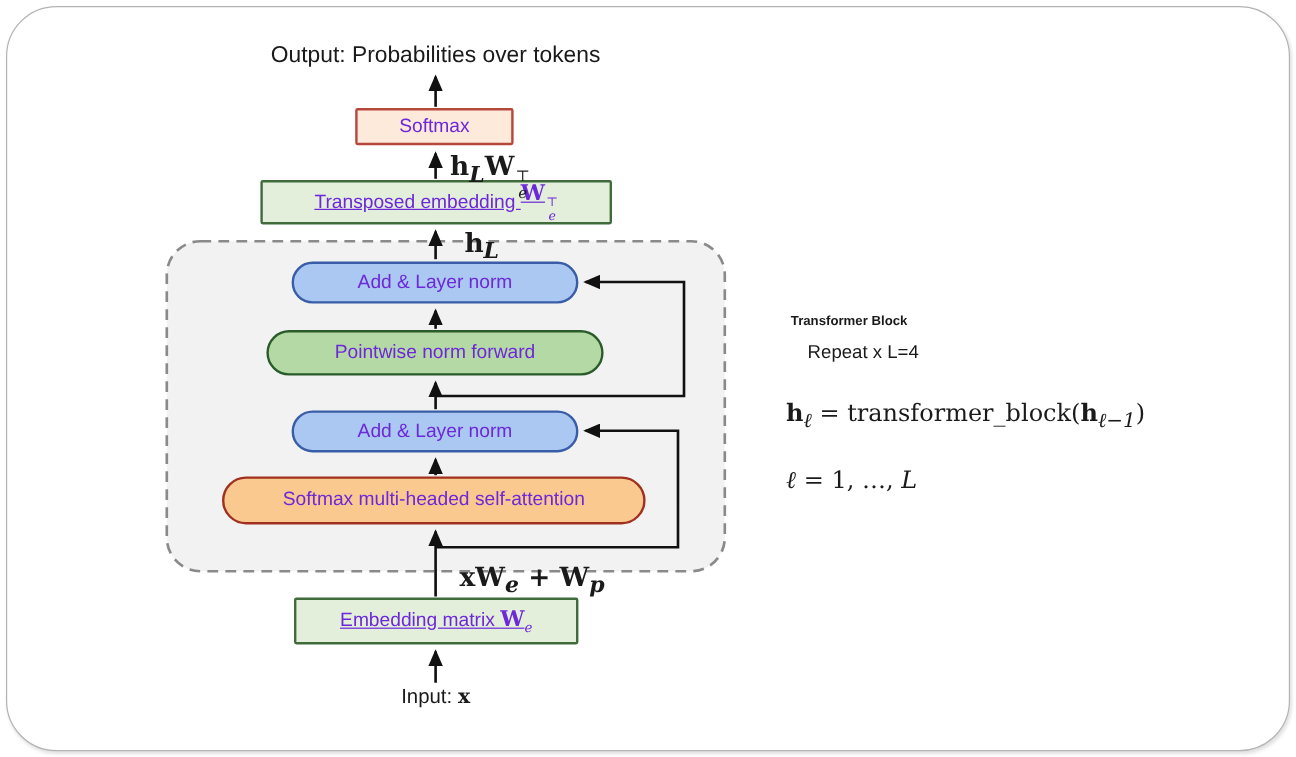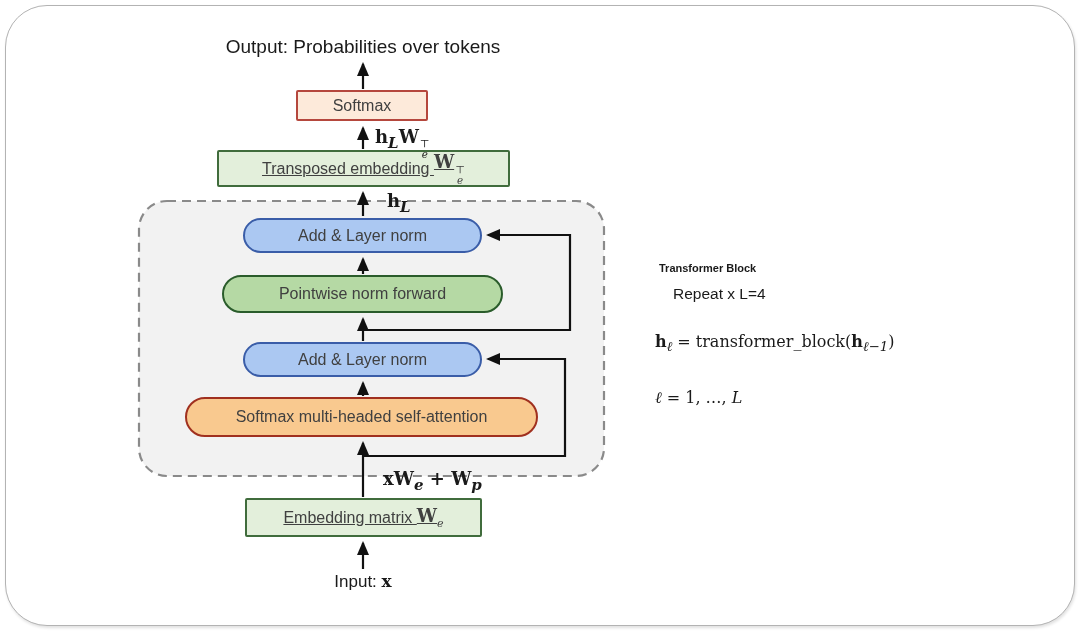--- a/index.html
+++ b/index.html
@@ -11,43 +11,43 @@
   .card{
     position:absolute;inset:5px;background:#fff;
     border:1.5px solid #b3b3b3;border-radius:42px;
     box-shadow:1px 2px 3px rgba(0,0,0,.12);
     z-index:0;
   }
   svg.wires{position:absolute;left:0;top:0;z-index:1;pointer-events:none;}
   .node{
     position:absolute;box-sizing:border-box;z-index:2;
     display:flex;align-items:center;justify-content:center;
-    font-size:16px;color:#404040;white-space:nowrap;
+    font-size:16px;color:#6d28d9;white-space:nowrap;
   }
   .rect{border:2px solid;border-radius:2px;}
   .pill{border:2px solid;border-radius:999px;}
   .softmax{background:var(--softmax-fill,#fdeada);border-color:var(--softmax-border,#b5473d);}
   .greenrect{background:var(--green-box-fill,#e3efdb);border-color:var(--green-box-border,#406c3c);text-decoration:underline;}
   .blue{background:var(--blue-fill,#abc8f2);border-color:var(--blue-border,#3a5da8);}
   .greenpill{background:var(--green-pill-fill,#b5d9a4);border-color:var(--green-pill-border,#2a5c2b);}
   .orange{background:var(--orange-fill,#f9c98f);border-color:var(--orange-border,#a0301f);}
   .lbl{position:absolute;z-index:3;white-space:nowrap;}
   .mx{font-family:"DejaVu Serif", serif;}
   .mx b{font-weight:700;}
   .mx sub{font-size:.62em;}
-  .math-lbl{font-family:"DejaVu Serif", serif;font-size:18px;font-weight:700;}
+  .math-lbl{font-family:"DejaVu Serif", serif;font-size:22px;font-weight:700;}
   .ss{
     display:inline-flex;flex-direction:column;align-items:center;
     font-size:.58em;line-height:1.05;vertical-align:-.42em;
     font-weight:400;margin-left:1px;
   }
   .big{font-size:18px;}
   .title{font-weight:700;font-size:11px;}
   .subtitle{font-size:15.5px;}
-  .formula{font-family:"DejaVu Serif", serif;font-size:16px;font-weight:400;}
+  .formula{font-family:"DejaVu Serif", serif;font-size:20px;font-weight:400;}
   .center{text-align:center;}
 </style>
 </head>
 <body>
 
 <div class="card"></div>
 
 <svg class="wires" width="1080" height="631" viewBox="0 0 1080 631">
   <defs>
     <marker id="ah" markerUnits="userSpaceOnUse" markerWidth="14" markerHeight="12" refX="12" refY="6" orient="auto">

